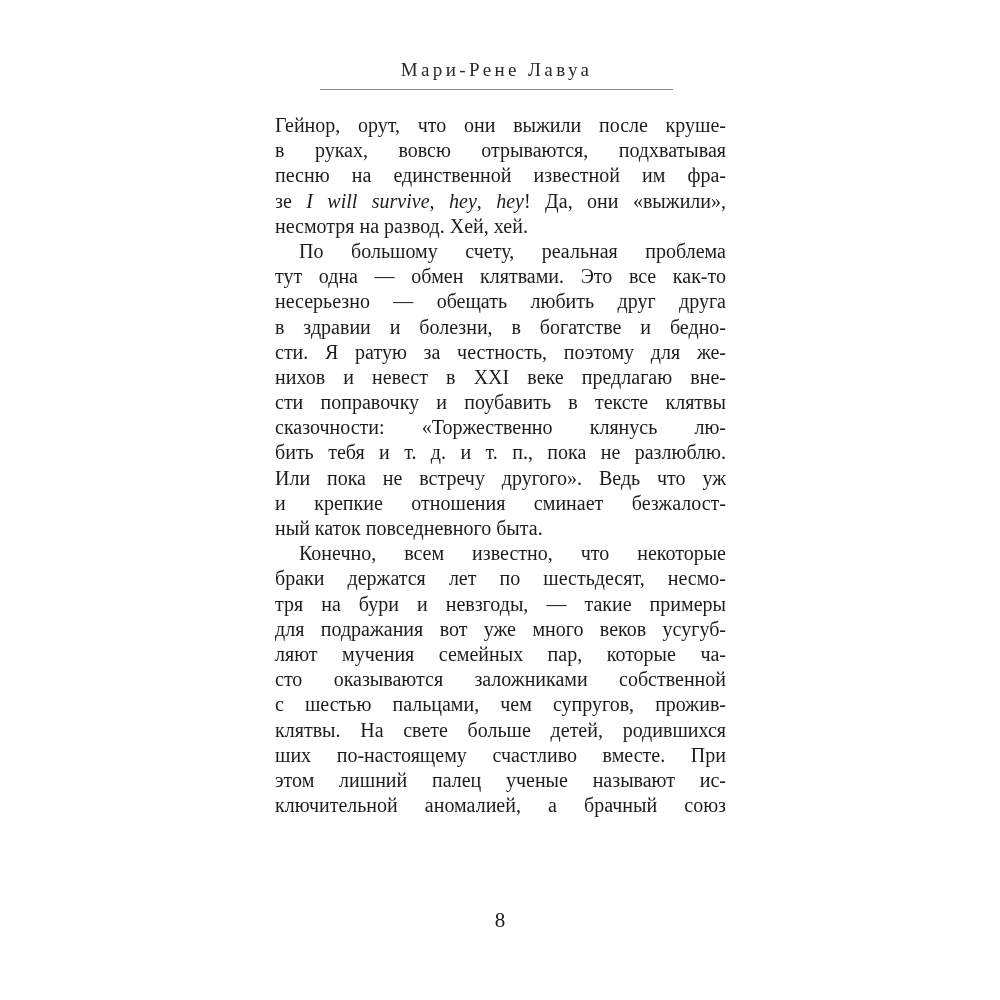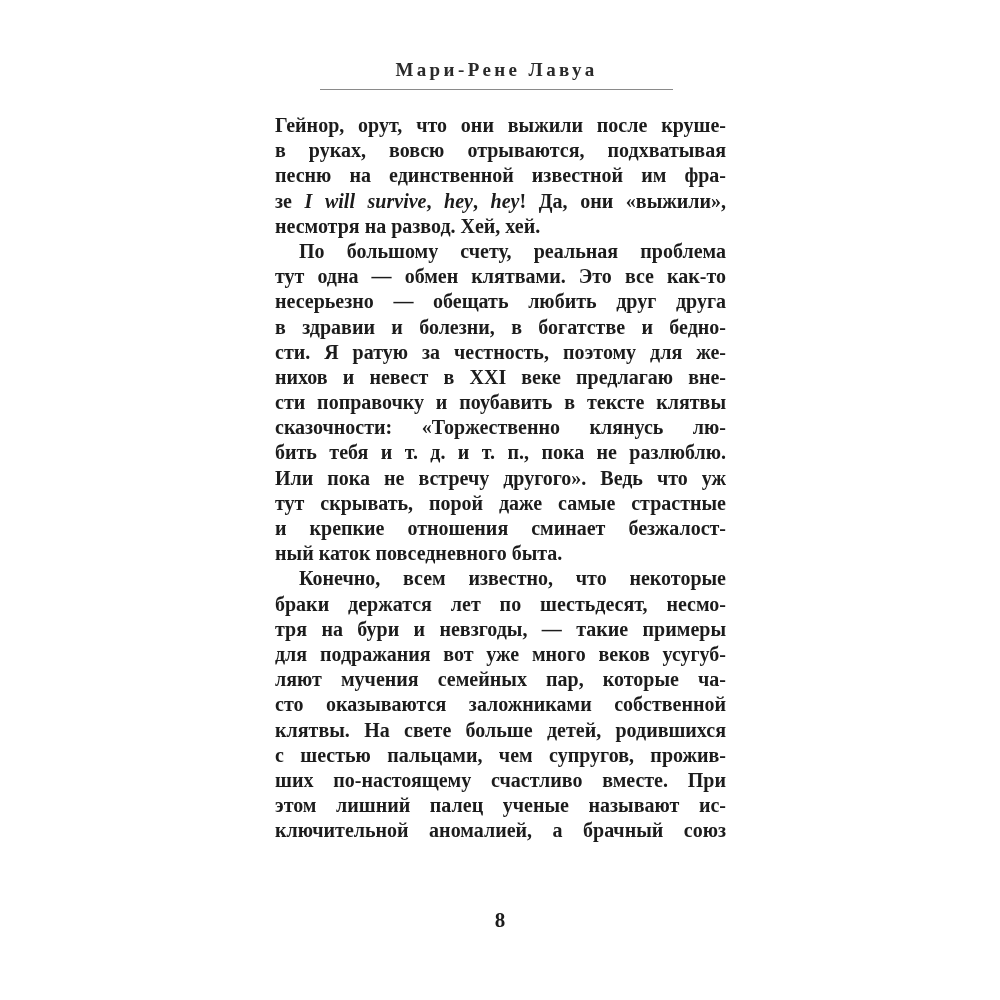--- a/index.html
+++ b/index.html
@@ -2,21 +2,21 @@
 <html><head>
 <meta charset="utf-8">
 <style>
   html, body { margin: 0; padding: 0; }
   body {
     width: 1000px; height: 1000px; background: #ffffff;
     position: relative; overflow: hidden;
     font-family: "Liberation Serif", "DejaVu Serif", serif;
     color: #1c1c1c;
   }
-  .page { position: absolute; left: 0; top: 0; width: 1000px; height: 875px; font-weight: bold; }
+  .page { position: absolute; left: 0; top: 0; width: 1000px; height: 875px; }
   .running-head {
     position: absolute; left: 320px; width: 353px; top: 58px;
     text-align: center; font-size: 19px; letter-spacing: 3.4px;
     color: #2a2a2a; line-height: 24px;
   }
   .rule {
     position: absolute; left: 320px; top: 89px; width: 353px; height: 0;
     border-top: 1px solid #8a8a8a;
   }
   .text-block {
@@ -56,34 +56,33 @@
       <span class="line indent">По большому счету, реальная проблема</span>
       <span class="line">тут одна — обмен клятвами. Это все как-то</span>
       <span class="line">несерьезно — обещать любить друг друга</span>
       <span class="line">в здравии и болезни, в богатстве и бедно-</span>
       <span class="line">сти. Я ратую за честность, поэтому для же-</span>
       <span class="line">нихов и невест в XXI веке предлагаю вне-</span>
       <span class="line">сти поправочку и поубавить в тексте клятвы</span>
       <span class="line">сказочности: «Торжественно клянусь лю-</span>
       <span class="line">бить тебя и т. д. и т. п., пока не разлюблю.</span>
       <span class="line">Или пока не встречу другого». Ведь что уж</span>
-      <span class="line">тут скрывать, порой даже самые страстные</span>
       <span class="line">и крепкие отношения сминает безжалост-</span>
       <span class="line last">ный каток повседневного быта.</span>
     </div>
 
     <div>
       <span class="line indent">Конечно, всем известно, что некоторые</span>
       <span class="line">браки держатся лет по шестьдесят, несмо-</span>
       <span class="line">тря на бури и невзгоды, — такие примеры</span>
       <span class="line">для подражания вот уже много веков усугуб-</span>
       <span class="line">ляют мучения семейных пар, которые ча-</span>
       <span class="line">сто оказываются заложниками собственной</span>
+      <span class="line">с шестью пальцами, чем супругов, прожив-</span>
       <span class="line">клятвы. На свете больше детей, родившихся</span>
-      <span class="line">с шестью пальцами, чем супругов, прожив-</span>
       <span class="line">ших по-настоящему счастливо вместе. При</span>
       <span class="line">этом лишний палец ученые называют ис-</span>
       <span class="line">ключительной аномалией, а брачный союз</span>
     </div>
   </div>
 
   <div class="folio">8</div>
 </div>
 
 </body></html>

